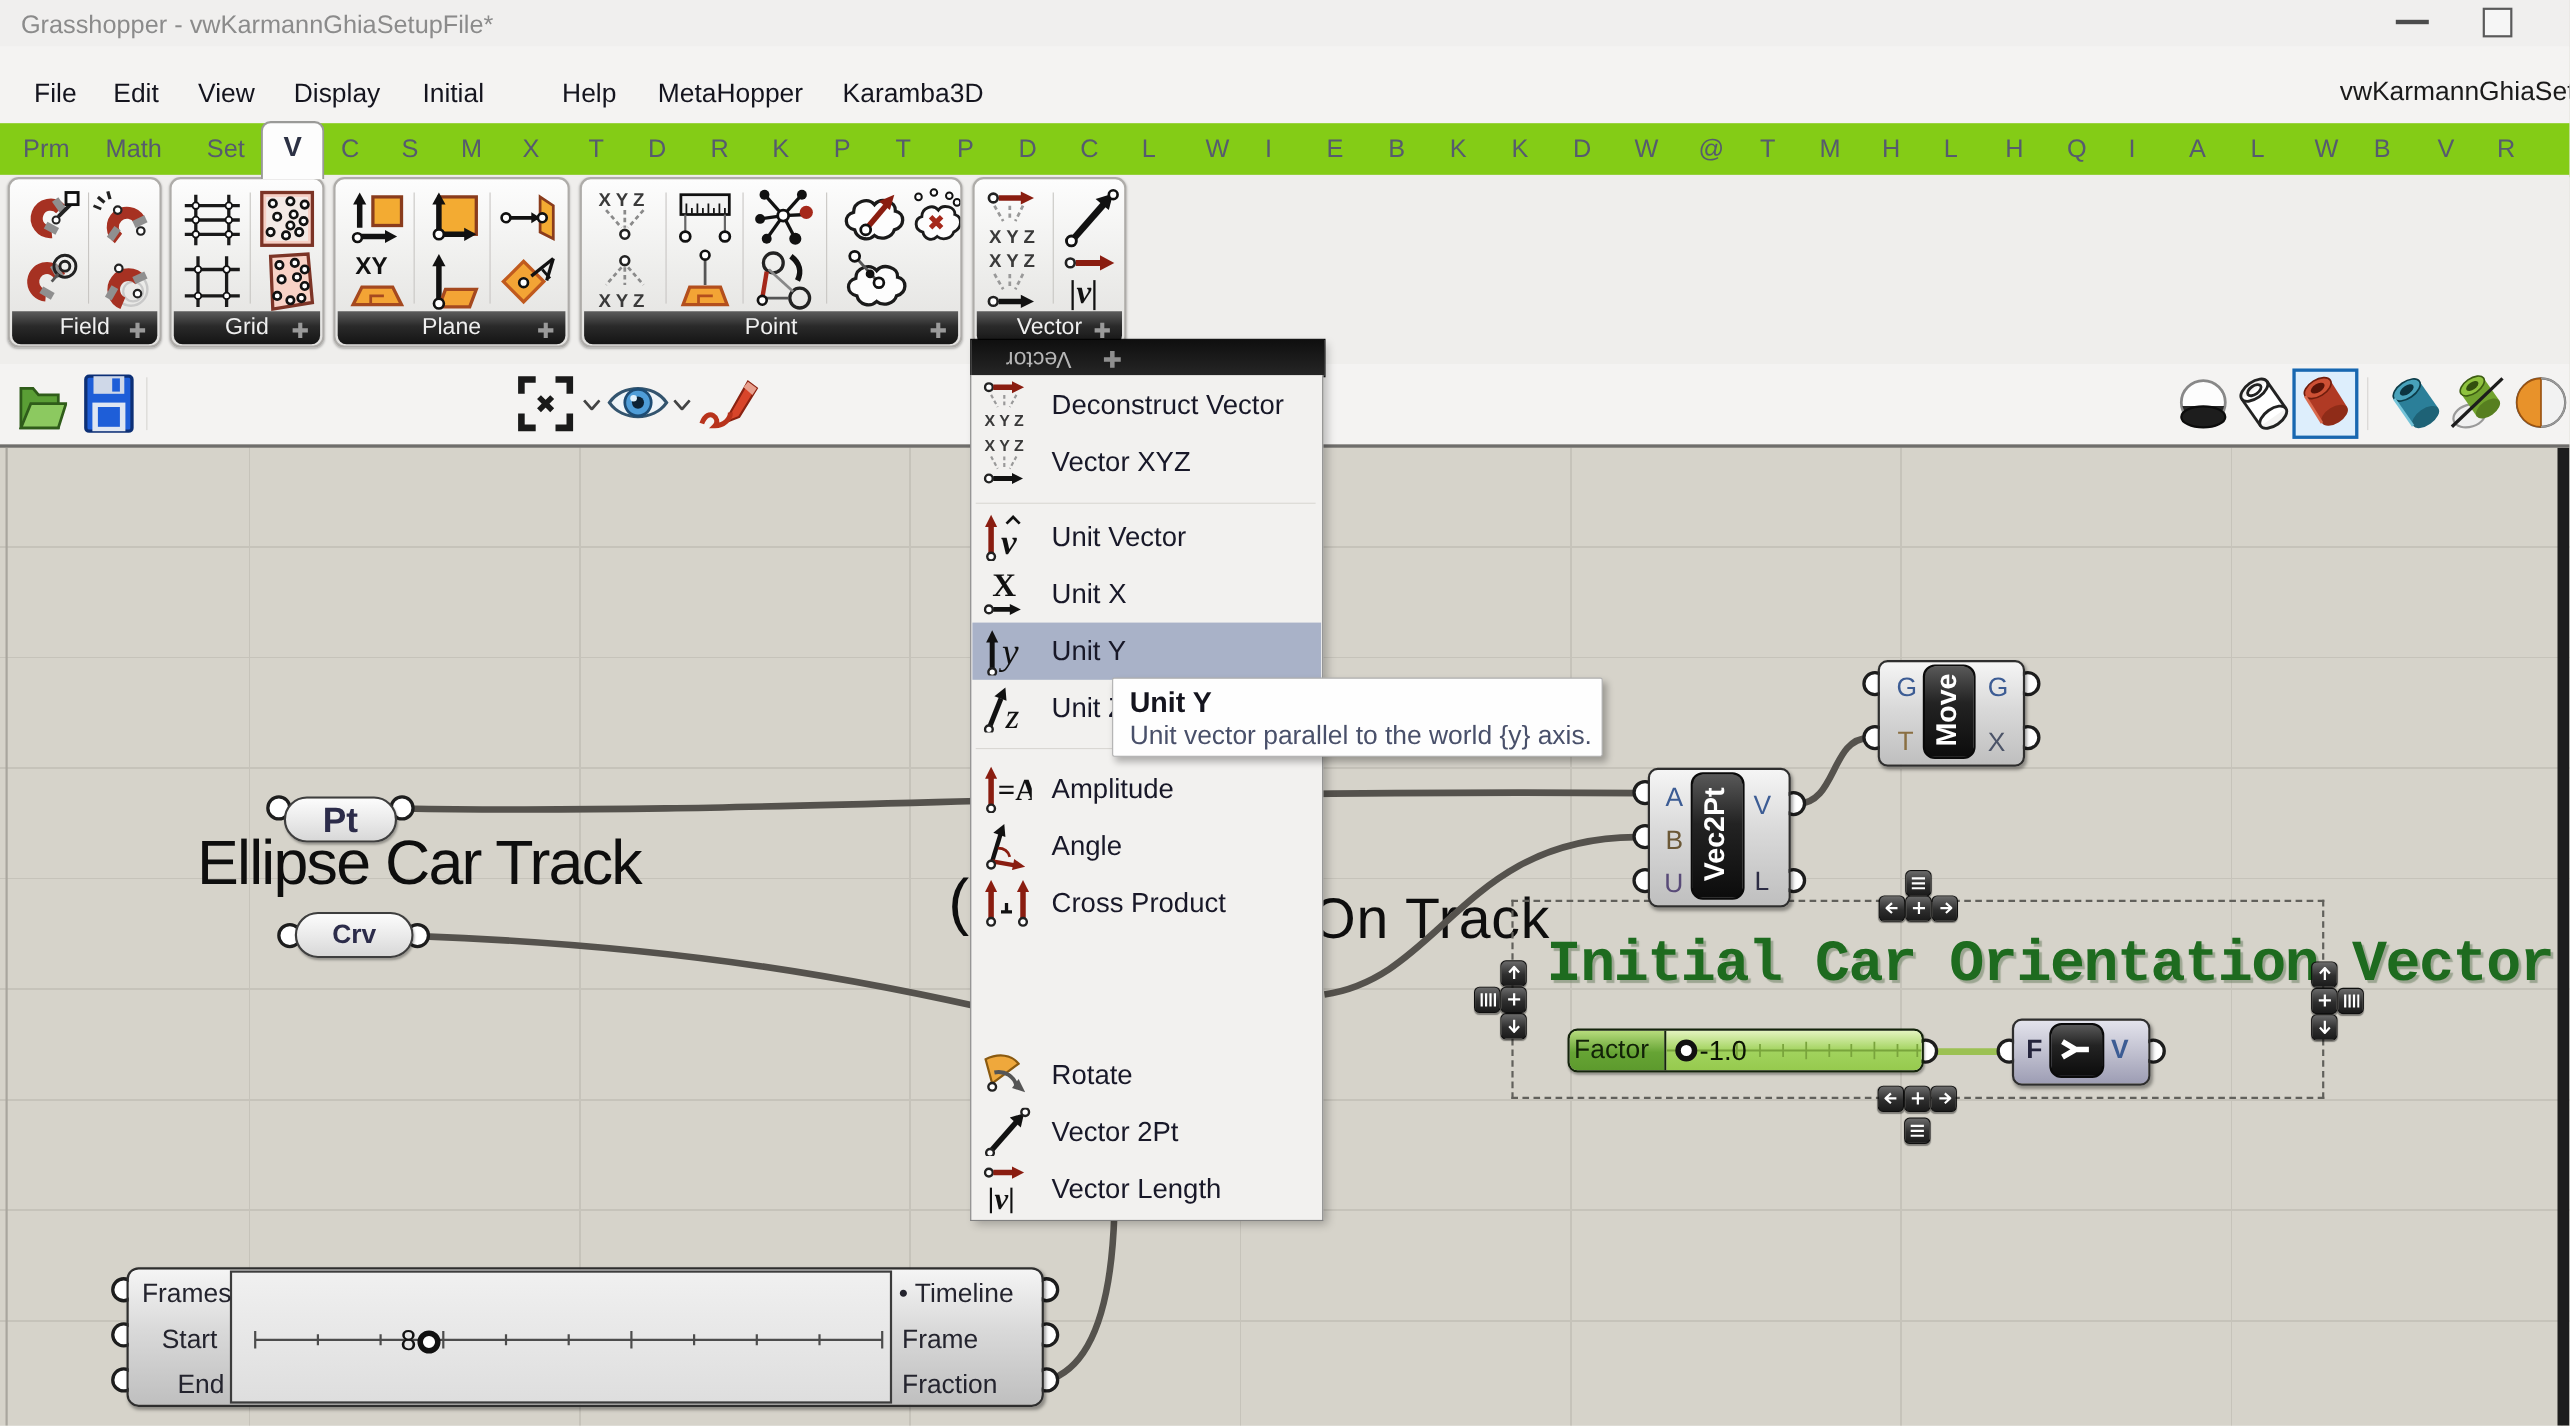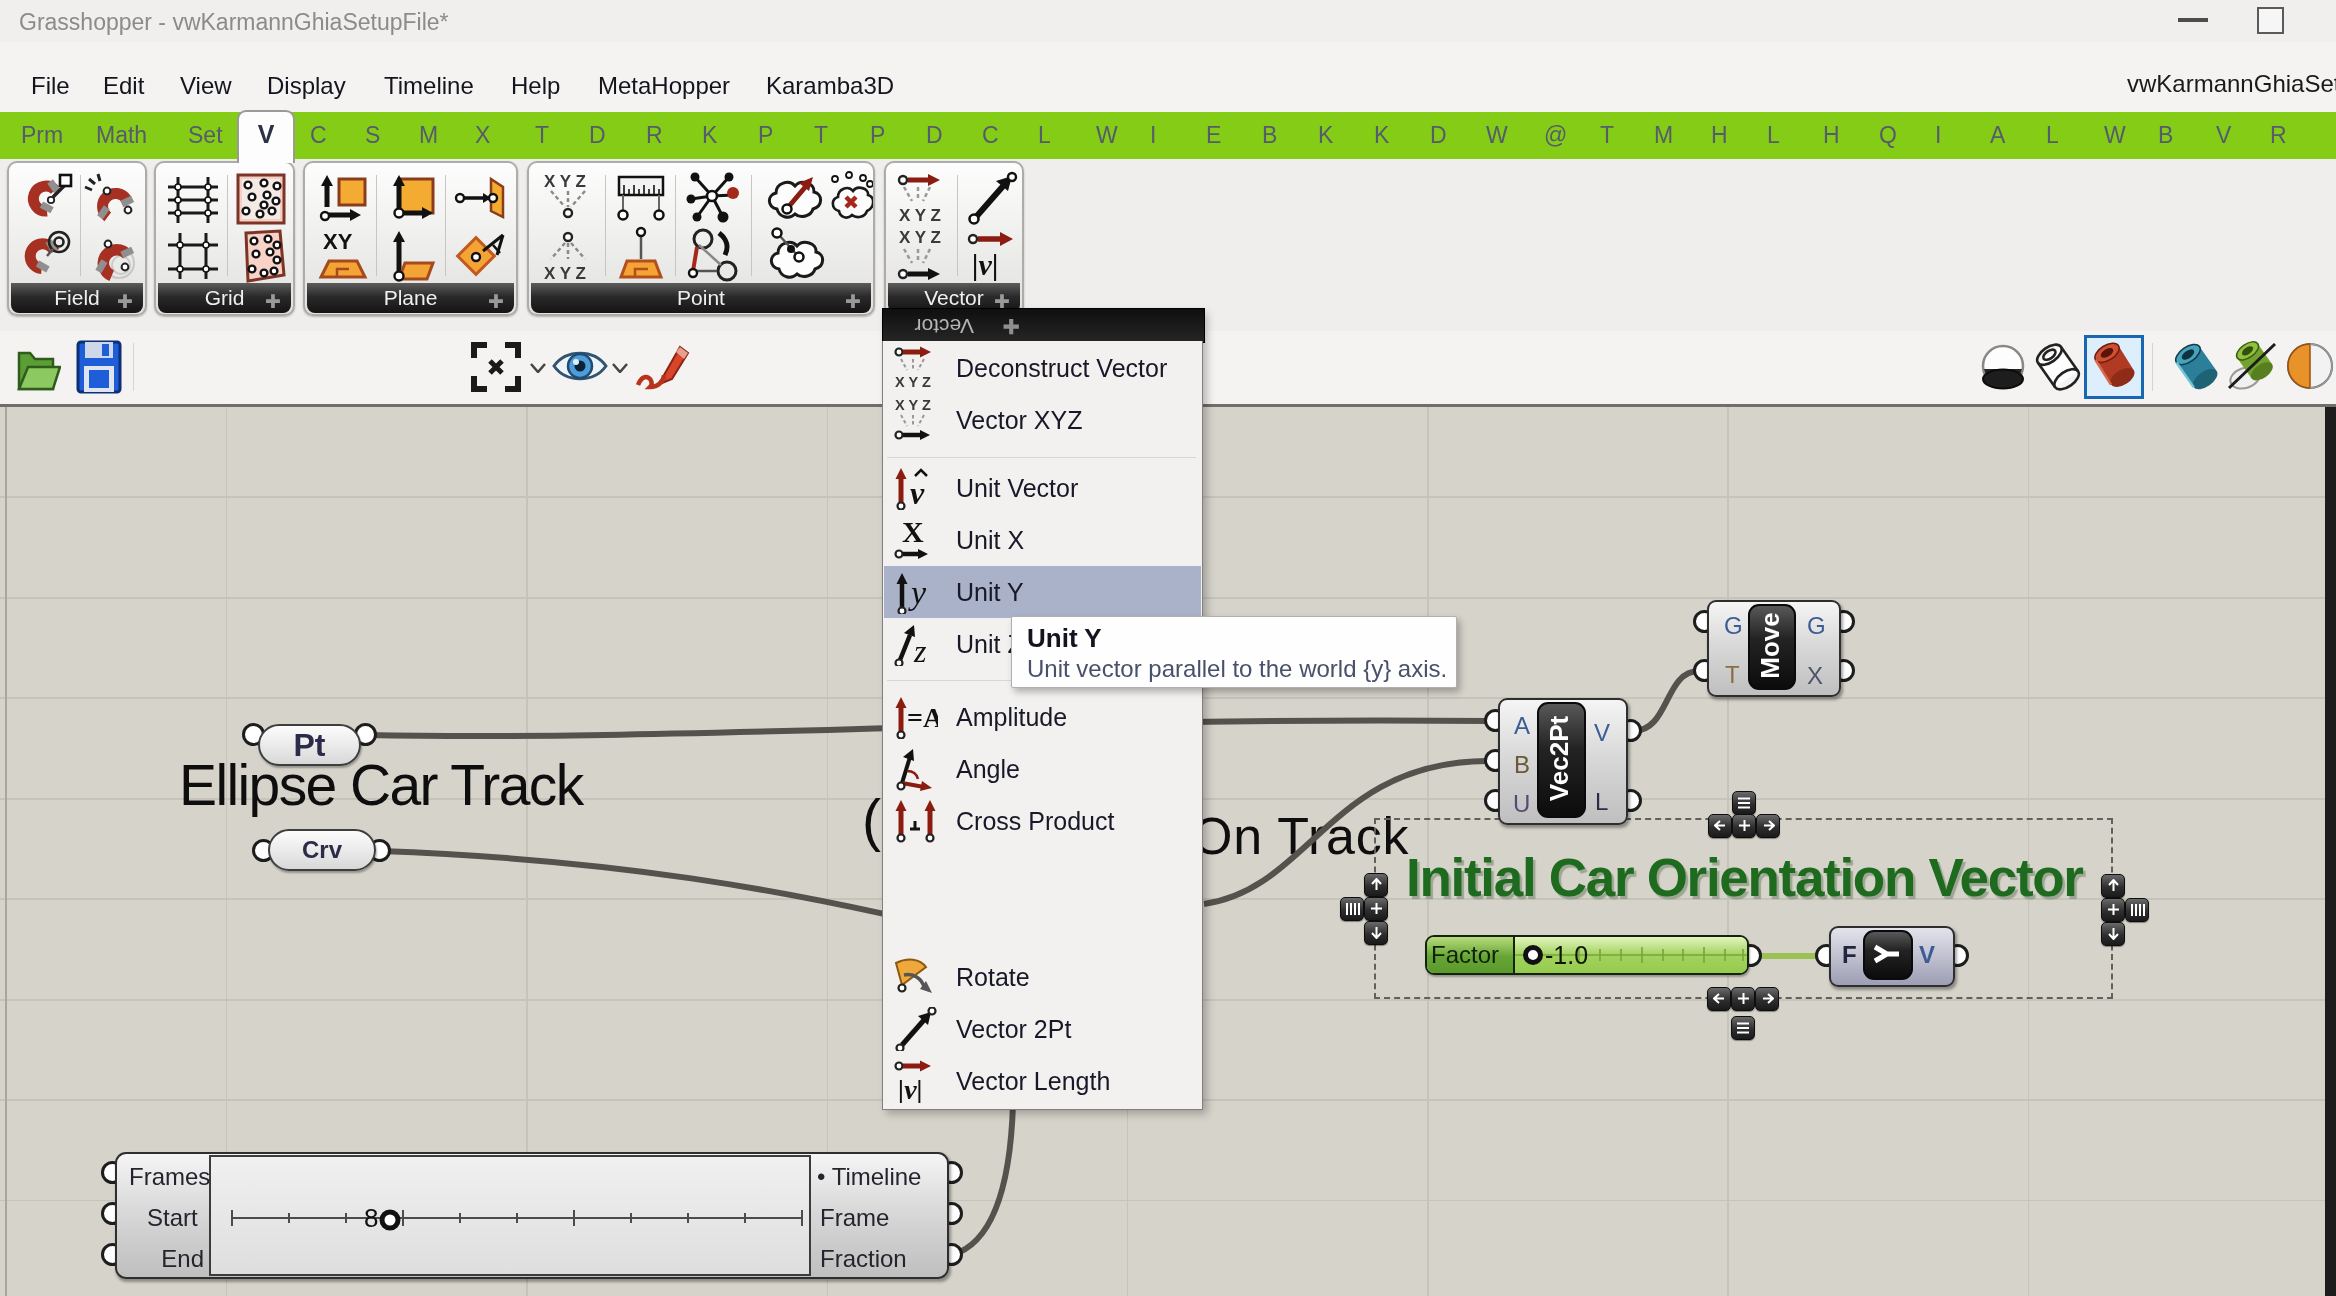--- a/index.html
+++ b/index.html
@@ -36,21 +36,21 @@
   
   #canvas{left:0;top:404px;width:2336px;height:892px;background:
     repeating-linear-gradient(to bottom,transparent 0,transparent 89.5px,#c6c3ba 89.5px,#c6c3ba 91px,transparent 91px,transparent 100.5px),
     repeating-linear-gradient(to right,transparent 0,transparent 226px,#c6c3ba 226px,#c6c3ba 227.5px,transparent 227.5px,transparent 300.3px),
     #d6d3ca;
     border-top:3px solid #6f6e6c;overflow:hidden;}
   #canvas > *{position:absolute;}
   #leftline{left:5px;top:0;width:2px;height:892px;background:#a9a69e;}
   #rightbar{left:2325px;top:0;width:11px;height:892px;background:#1d1d1d;}
   .bigtext{font-size:57px;color:#0e0e0e;white-space:nowrap;letter-spacing:-1.6px;}
-  #greentext{font-size:53px;font-weight:bold;color:#1e6b1f;white-space:nowrap;letter-spacing:-1.3px;text-shadow:2.5px 2.5px 1px rgba(110,130,100,0.55);}
+  #greentext{font-size:53px;font-weight:bold;color:#1e6b1f;white-space:nowrap;letter-spacing:-1.3px;text-shadow:2.5px 2.5px 1px rgba(110,130,100,0.55);font-family:Liberation Mono, monospace;}
   #dashbox{left:1374px;top:411px;width:735px;height:177px;border:2px dashed #61605b;}
   .wbtn{position:absolute;width:22px;height:22px;border-radius:5px;background:linear-gradient(#6a6a6a,#2e2e2e 55%,#1a1a1a);border:1px solid #0e0e0e;color:#fff;text-align:center;line-height:22px;font-size:15px;box-shadow:0 1px 1px rgba(0,0,0,0.4);}
   .wbtn svg{display:block;margin:4px auto 0;}
   
   .capsule{position:absolute;background:linear-gradient(#fcfcfc,#e9e9e9 55%,#d8d8d8);border:2.5px solid #3e3e3e;border-radius:24px;text-align:center;color:#2c2c4a;font-weight:bold;box-shadow:1px 2px 2px rgba(0,0,0,0.3);}
   .port{position:absolute;width:17px;height:17px;border-radius:50%;background:#fff;border:3.5px solid #1d1d1d;}
   
   .comp{position:absolute;background:linear-gradient(#f5f5f5,#d9d9d9 45%,#bfbfbf);border:2.5px solid #2e2e2e;border-radius:9px;box-shadow:1.5px 2.5px 3px rgba(0,0,0,0.35);}
   .ccap{position:absolute;background:linear-gradient(#585858,#232323 40%,#0c0c0c);border:2px solid #0a0a0a;border-radius:11px;}
   .vtext{position:absolute;color:#fff;font-weight:bold;white-space:nowrap;transform:rotate(-90deg);transform-origin:center;}
@@ -76,21 +76,21 @@
   <div class="abs" id="titlebar"></div>
   <div class="abs" id="titletext">Grasshopper - vwKarmannGhiaSetupFile*</div>
   <div class="abs" id="minbtn"></div>
   <div class="abs" id="maxbtn"></div>
 
   <div class="abs" id="menubar">
     <span class="mitem" style="left:31px">File</span>
     <span class="mitem" style="left:103px">Edit</span>
     <span class="mitem" style="left:180px">View</span>
     <span class="mitem" style="left:267px">Display</span>
-    <span class="mitem" style="left:384px">Timeline</span>
+    <span class="mitem" style="left:384px">Initial</span>
     <span class="mitem" style="left:511px">Help</span>
     <span class="mitem" style="left:598px">MetaHopper</span>
     <span class="mitem" style="left:766px">Karamba3D</span>
     <span class="abs" id="ghright">vwKarmannGhiaSetu</span>
   </div>
 
   <div class="abs" id="tabrow">
     <span class="tab" style="left:21px">Prm</span>
     <span class="tab" style="left:96px">Math</span>
     <span class="tab" style="left:188px">Set</span>

